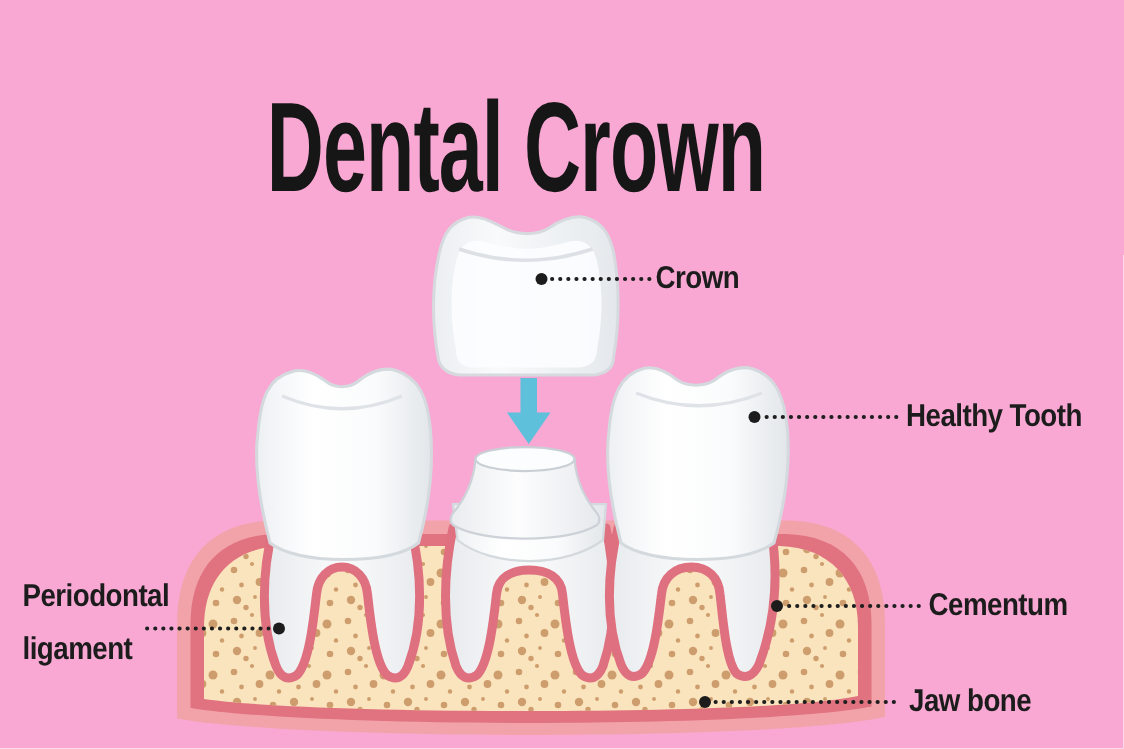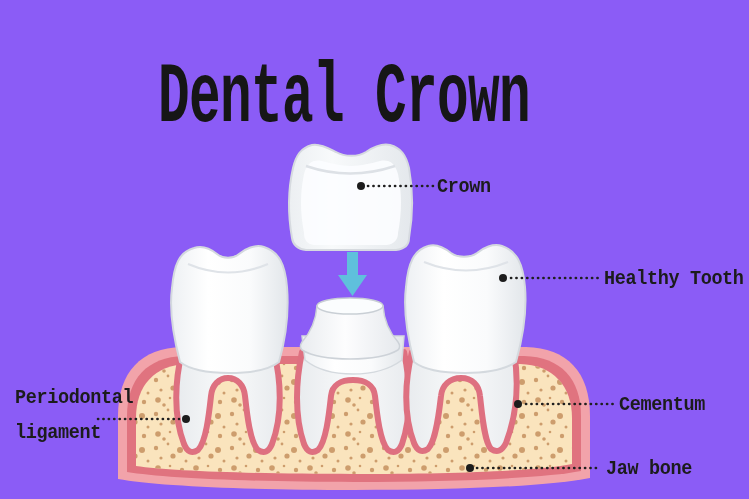--- a/index.html
+++ b/index.html
@@ -1,21 +1,21 @@
 <!DOCTYPE html>
 <html><head>
 <meta charset="utf-8">
 <style>
   html,body{margin:0;padding:0;background:#ffffff;}
   .stage{
     position:relative;
     width:749px;height:499px;
-    background:#8b5cf6;
+    background:#f9a8d4;
     overflow:hidden;
-    font-family:Liberation Mono, monospace;
+    font-family:Liberation Sans, sans-serif;
   }
   .art{position:absolute;left:0;top:0;}
   .title{
     position:absolute;
     left:0;top:50px;
     width:688px;
     text-align:center;
     font-size:85px;
     font-weight:bold;
     color:#161616;

